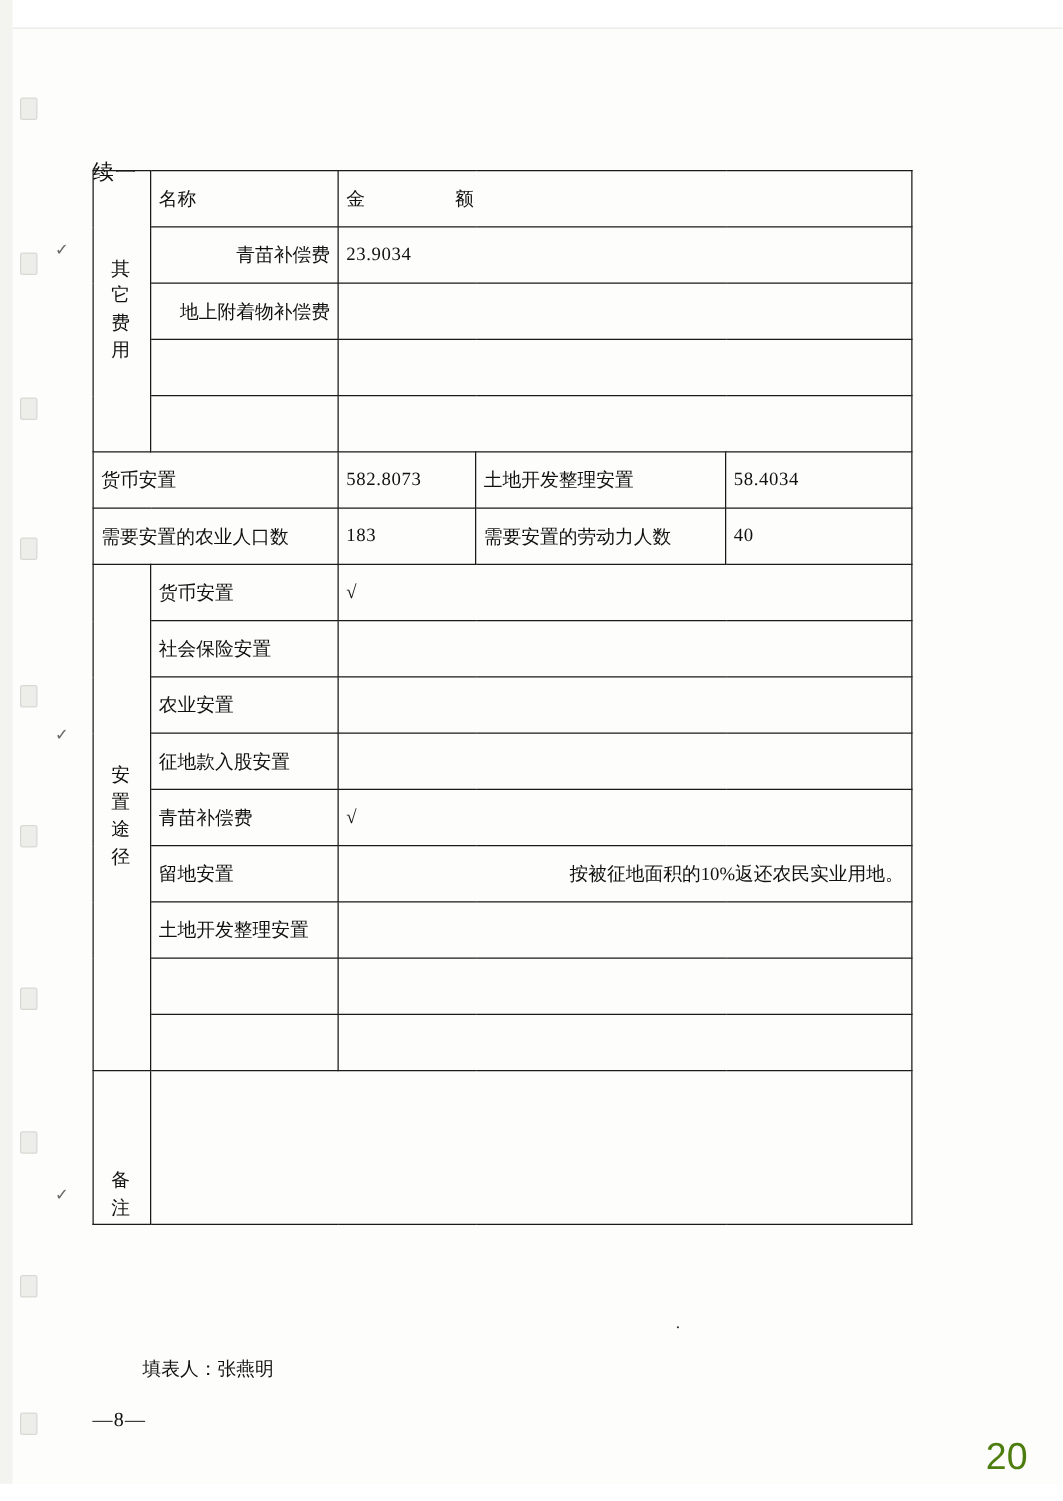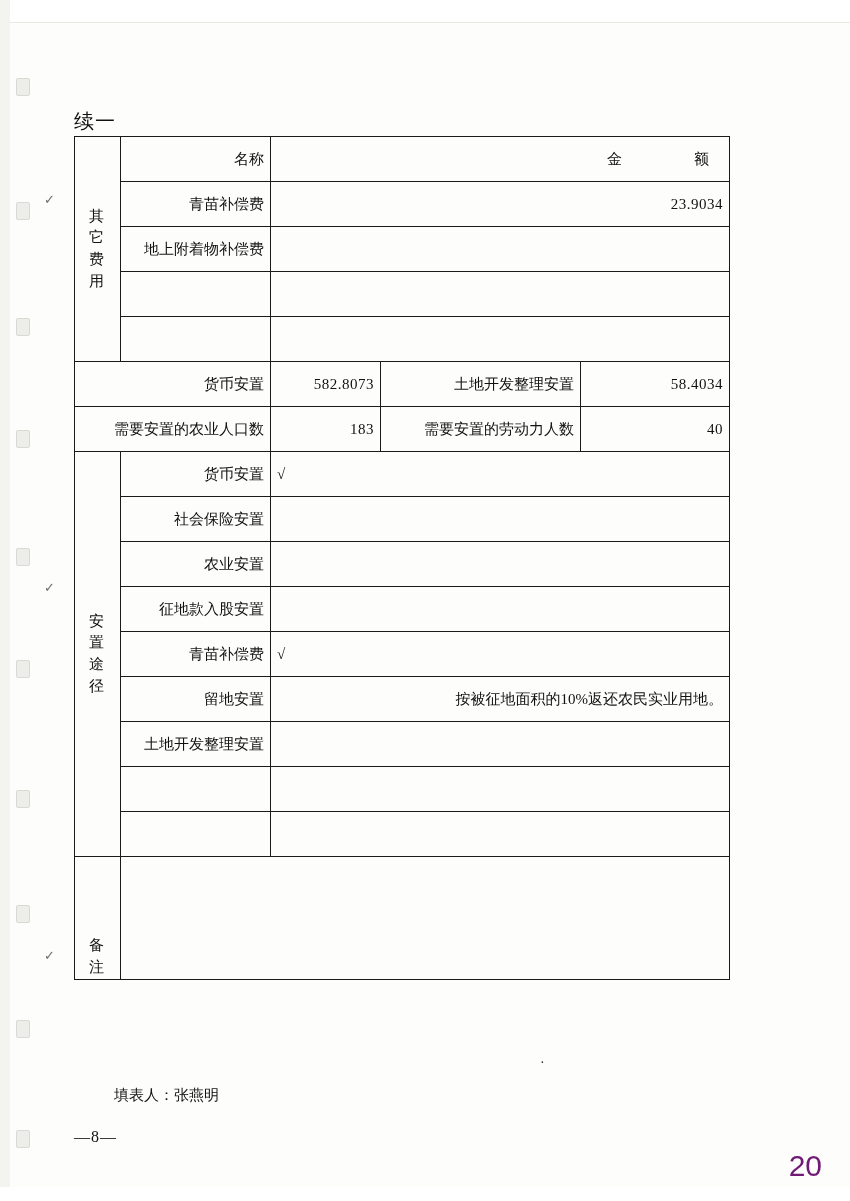--- a/index.html
+++ b/index.html
@@ -50,41 +50,41 @@
   .smudge {
     position: absolute;
     color: #6b6b68;
     font-size: 13px;
     font-family: "Liberation Serif", serif;
   }
 
   .doc-label {
     position: absolute;
     left: 74px;
-    top: 108px;
-    font-size: 20px;
+    top: 126px;
+    font-size: 17px;
     letter-spacing: 1px;
   }
 
   table.main {
     position: absolute;
     left: 74px;
     top: 136px;
     width: 655px;
     border-collapse: collapse;
     table-layout: fixed;
   }
   table.main td {
     border: 1px solid #1a1a1a;
     font-size: 15px;
     padding: 0 6px;
     height: 44px;
     vertical-align: middle;
   }
-  .c { text-align: right; }
+  .c { text-align: left; }
   .l { text-align: right; padding-left: 14px; }
   .vert {
     width: 44px;
     text-align: center;
     letter-spacing: 2px;
     line-height: 1.45;
     font-size: 15px;
   }
   .vert span {
     display: block;
@@ -115,21 +115,21 @@
     top: 1128px;
     font-size: 16px;
     letter-spacing: 1px;
   }
   .stamp-number {
     position: absolute;
     right: 28px;
     bottom: 18px;
     font-size: 30px;
     font-family: "Liberation Sans", sans-serif;
-    color: #701a75;
+    color: #4d7c0f;
   }
   .dot {
     position: absolute;
     left: 540px;
     top: 1055px;
     font-size: 14px;
     color: #333;
   }
 </style>
 </head>

